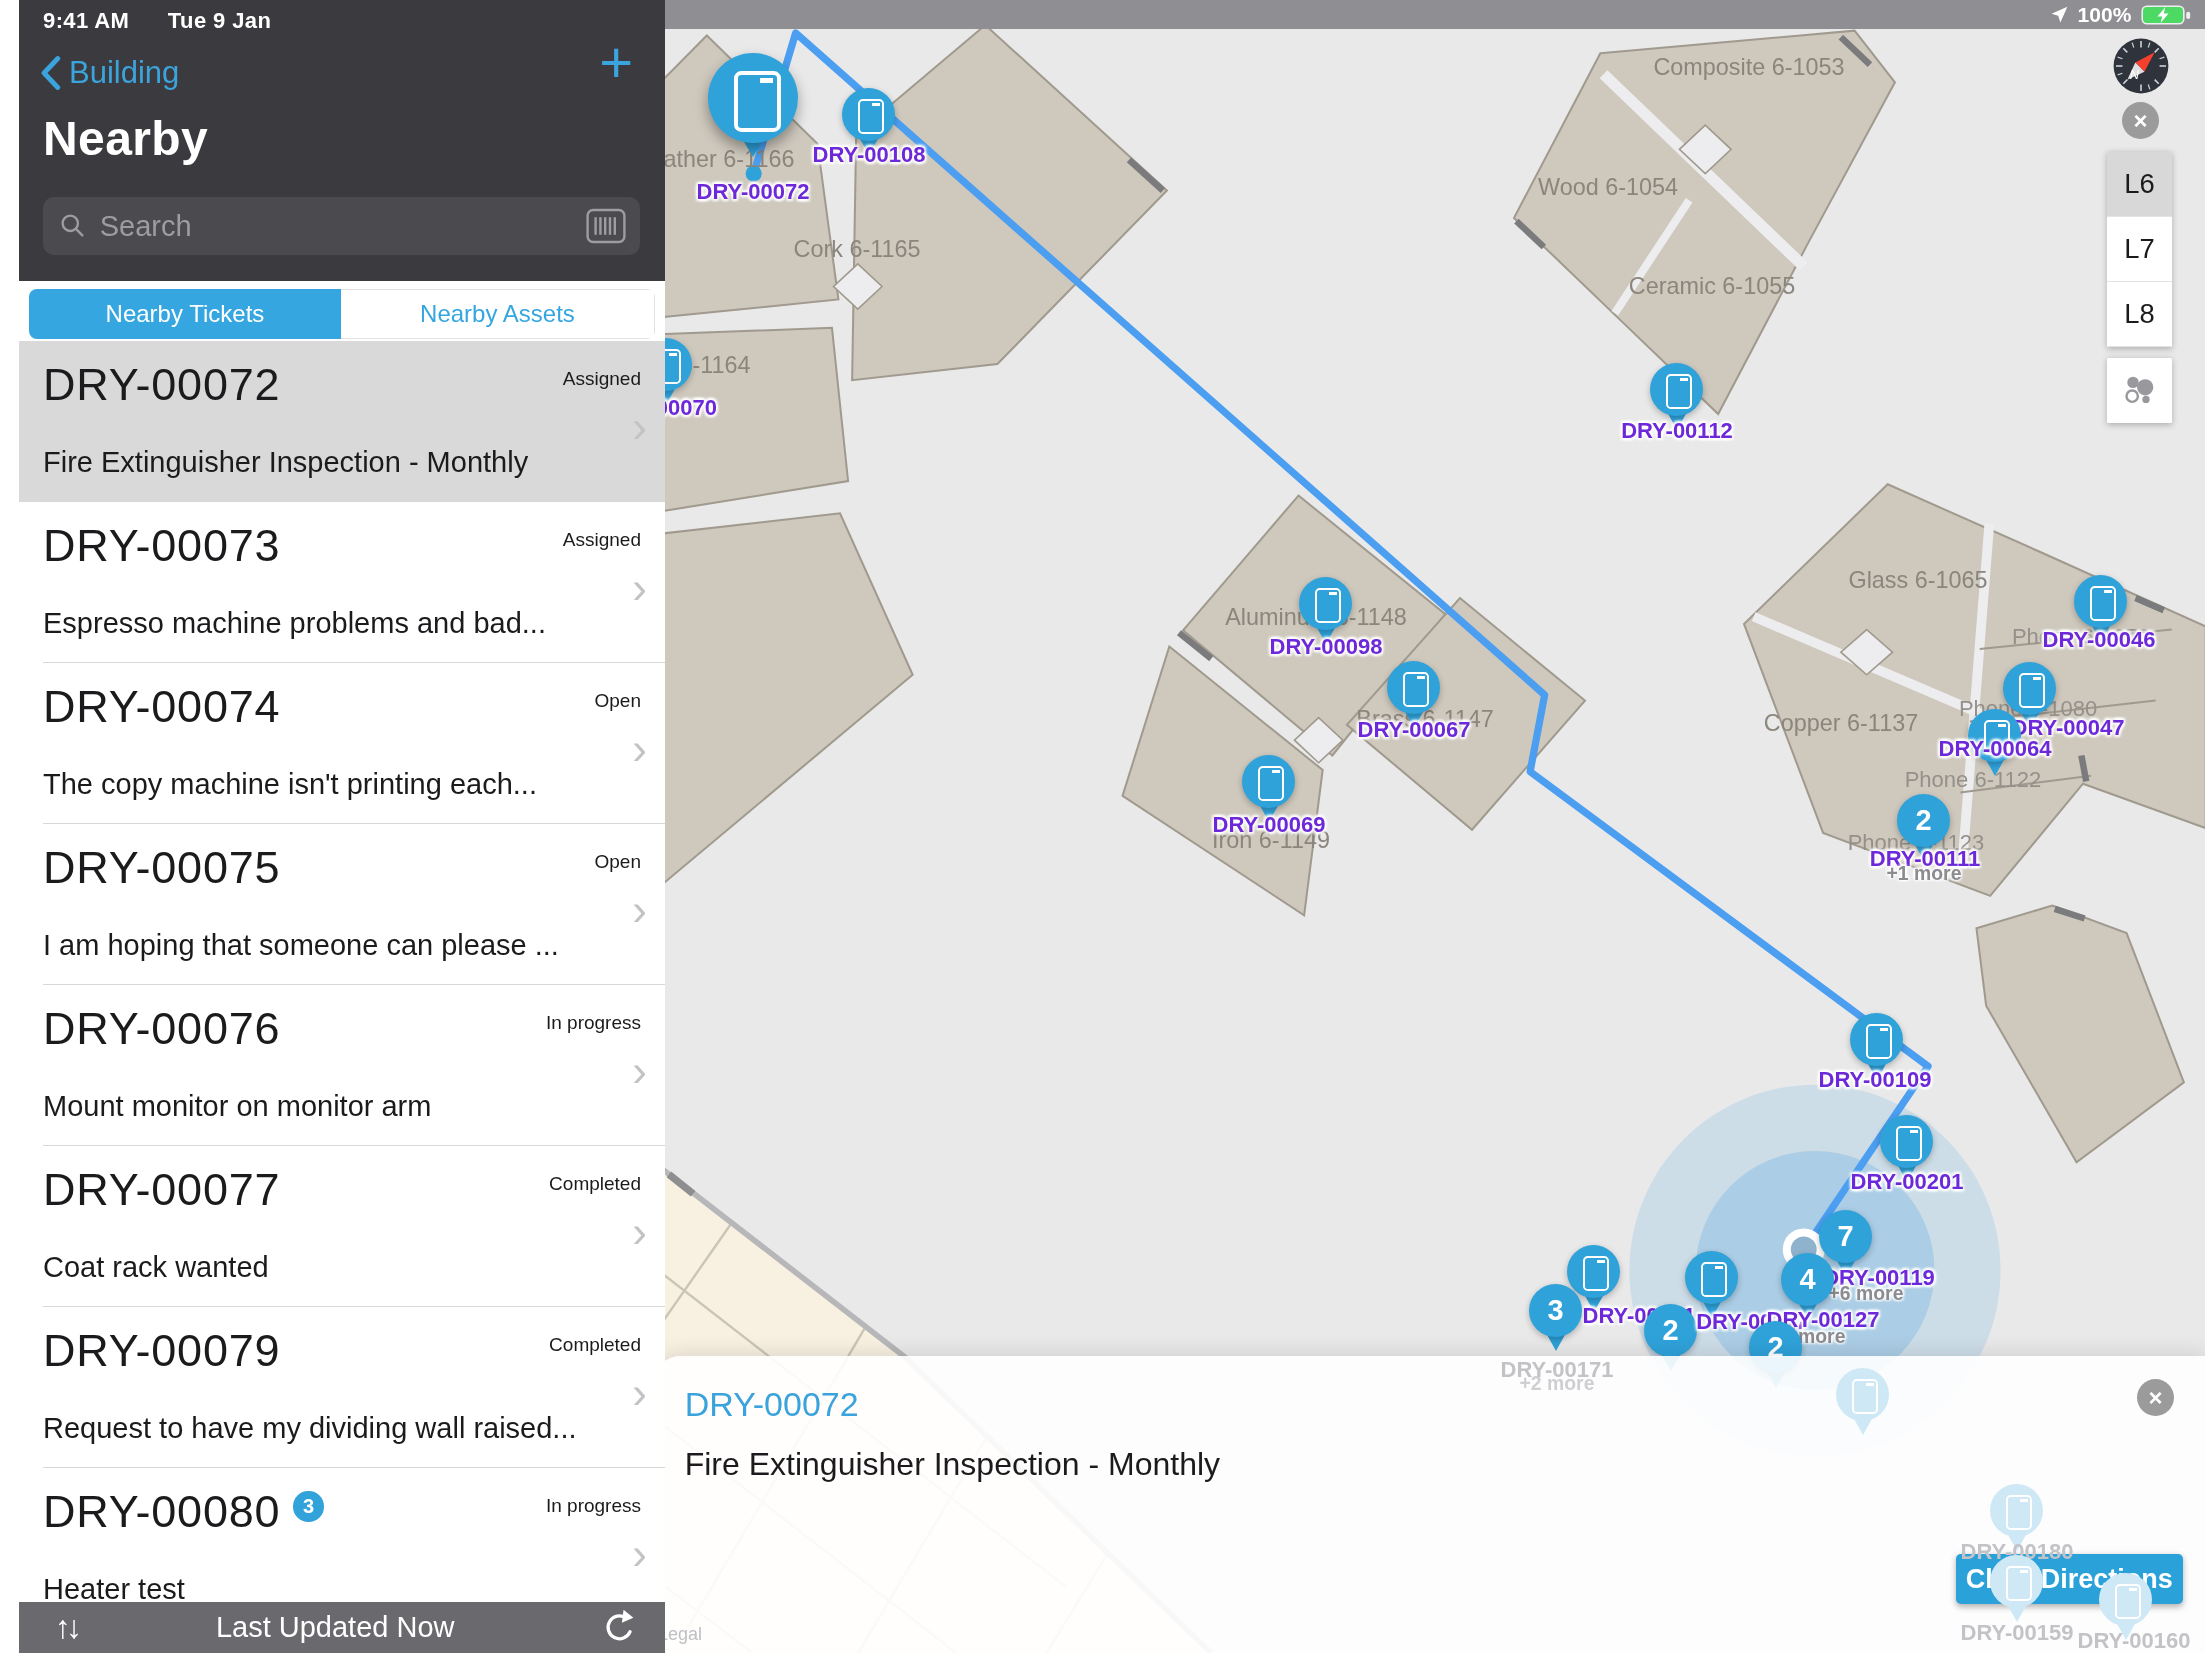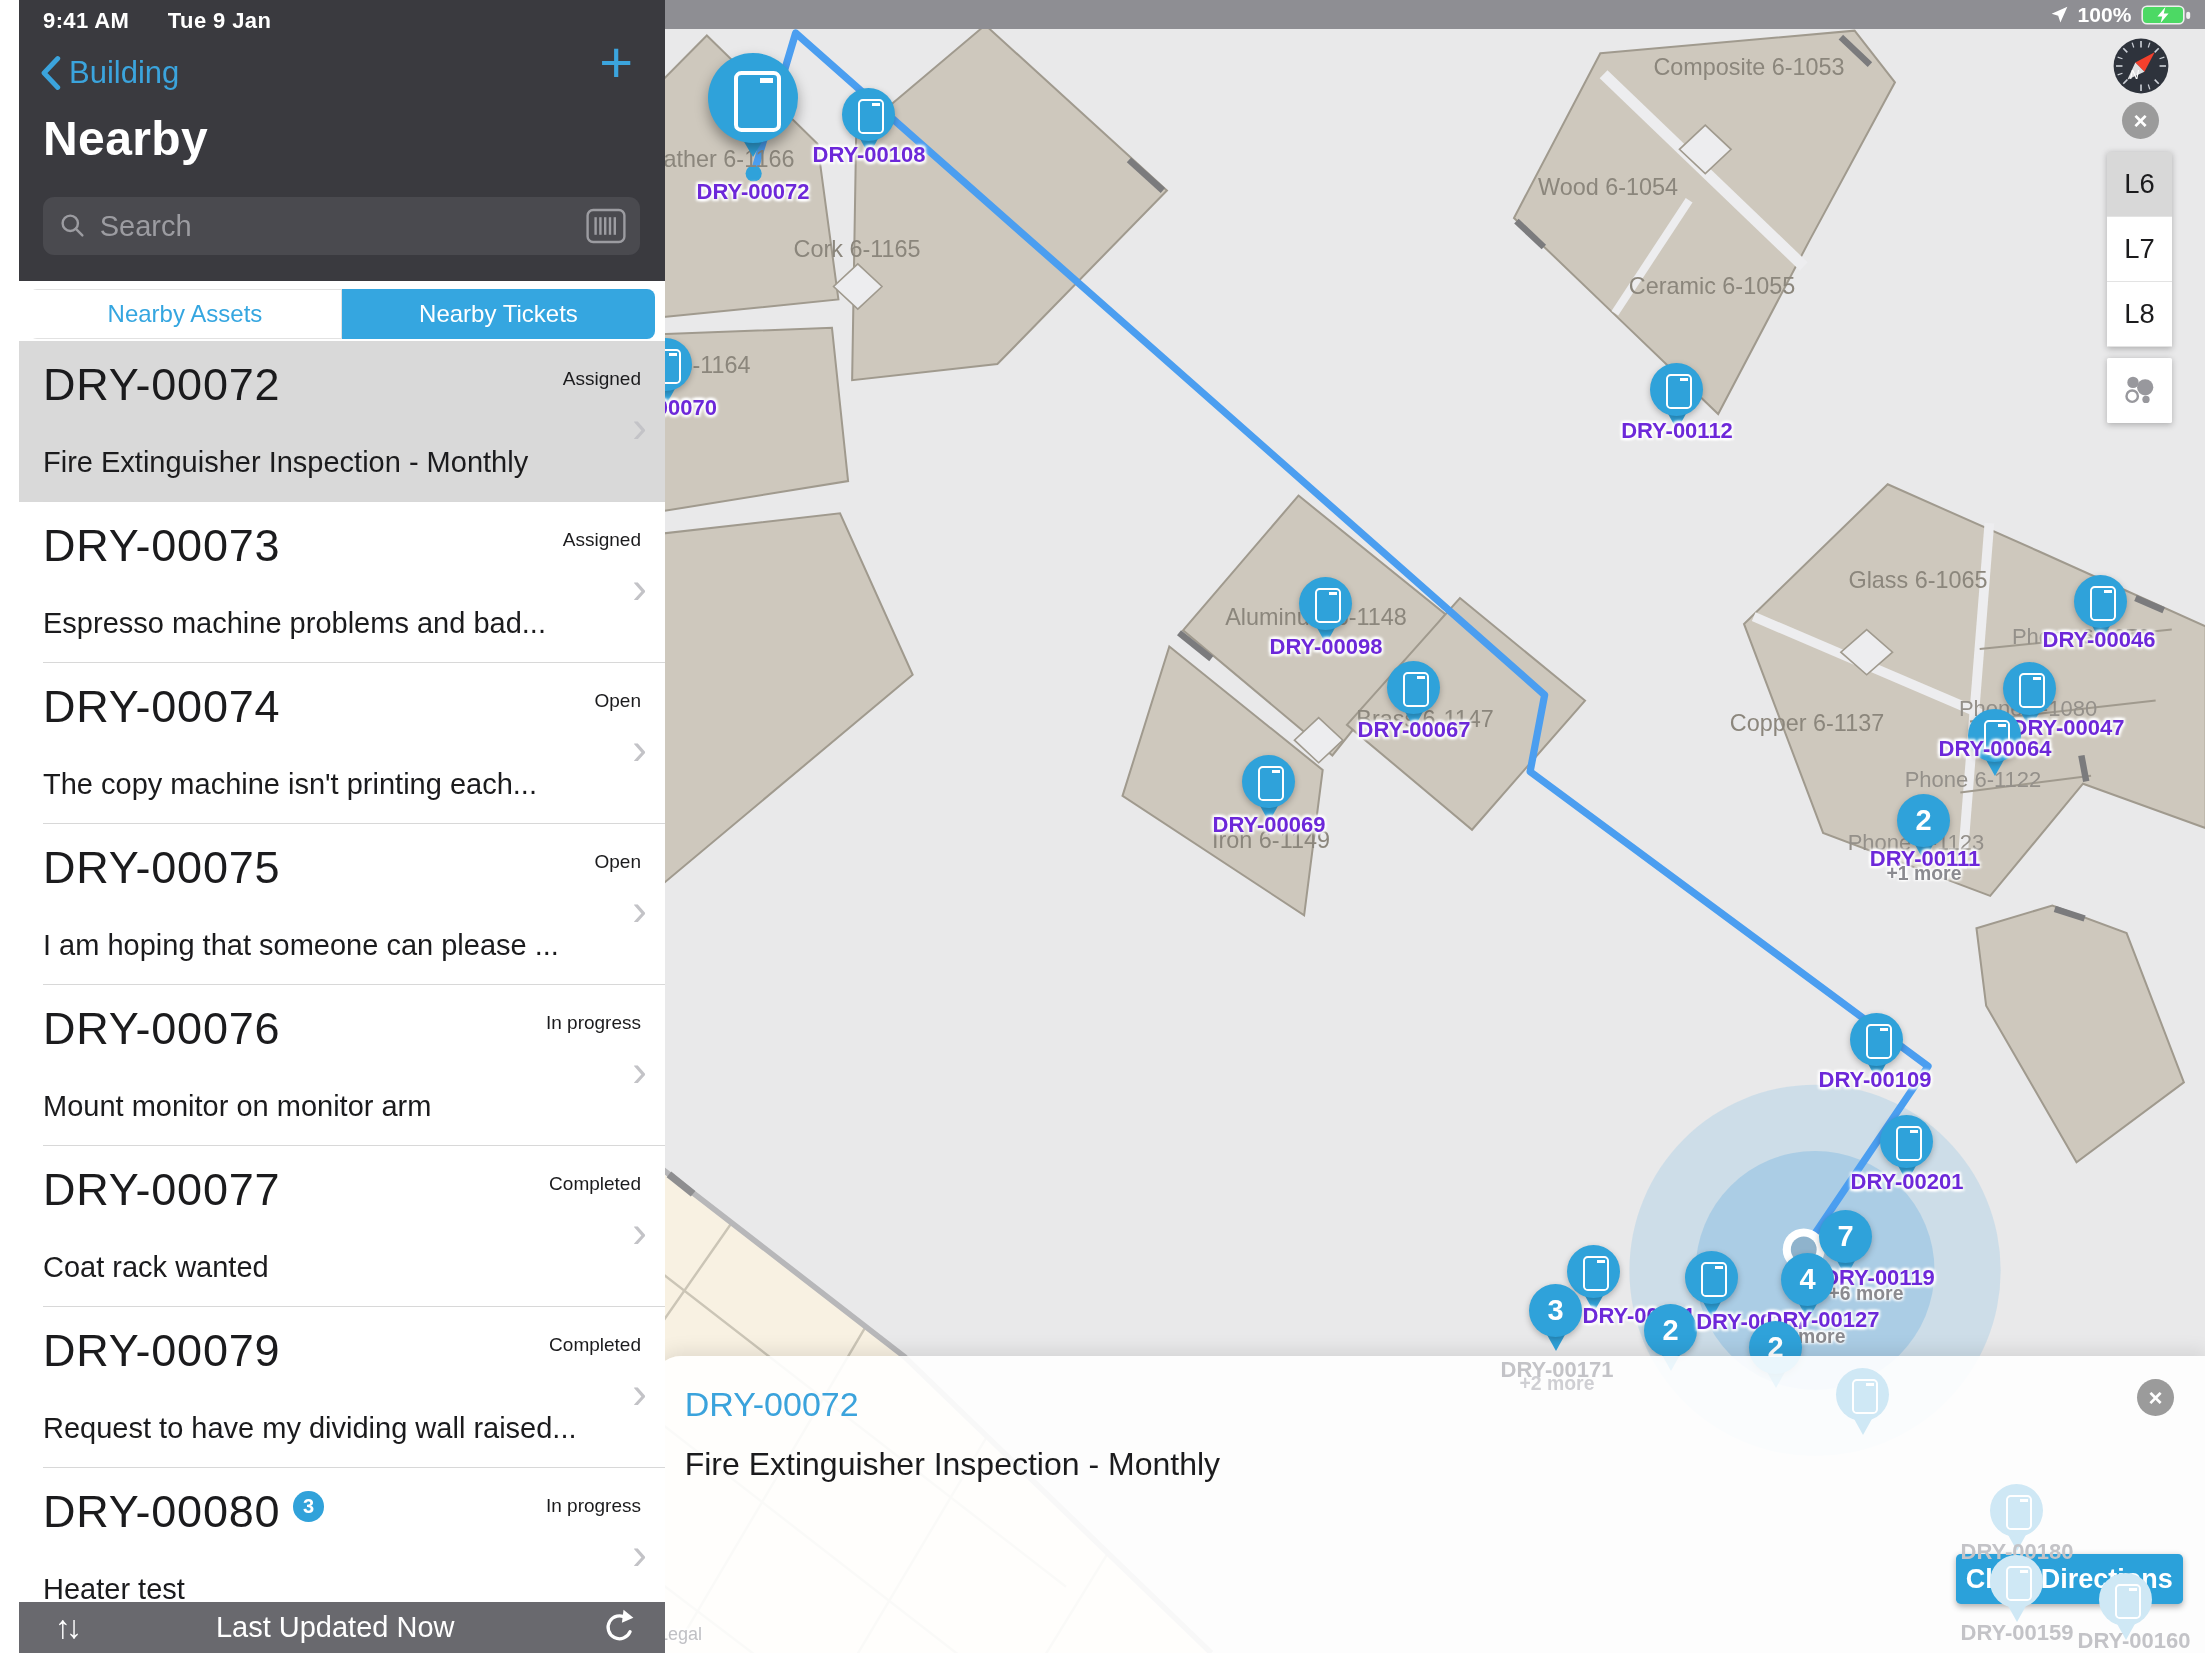--- a/index.html
+++ b/index.html
@@ -165,21 +165,21 @@
     <div id="room-labels" class="layer">
         <span class="room-label" style="left: 70px; top: 130px;">Leather 6-1166</span>
         <span class="room-label" style="left: 211px; top: 220px;">Cork 6-1165</span>
         <span class="room-label" style="left: 69px; top: 336px;">6-1164</span>
         <span class="room-label" style="left: 1103px; top: 38px;">Composite 6-1053</span>
         <span class="room-label" style="left: 962px; top: 158px;">Wood 6-1054</span>
         <span class="room-label" style="left: 1066px; top: 257px;">Ceramic 6-1055</span>
         <span class="room-label" style="left: 670px; top: 588px;">Aluminum 6-1148</span>
         <span class="room-label" style="left: 779px; top: 690px;">Brass 6-1147</span>
         <span class="room-label" style="left: 625px; top: 811px;">Iron 6-1149</span>
-        <span class="room-label" style="left: 1161px; top: 694px;">Copper 6-1137</span>
+        <span class="room-label" style="left: 1195px; top: 694px;">Copper 6-1137</span>
         <span class="room-label" style="left: 1272px; top: 551px;">Glass 6-1065</span>
         <span class="room-label small" style="left: 1435px; top: 608px;">Phone 6-1079</span>
         <span class="room-label small" style="left: 1382px; top: 680px;">Phone 6-1080</span>
         <span class="room-label small" style="left: 1327px; top: 751px;">Phone 6-1122</span>
         <span class="room-label small" style="left: 1270px; top: 814px;">Phone 6-1123</span>
       </div>
     <div id="pins" class="layer">
         <div class="pin-wrap" style="left: 223px; top: 86px;">
           <div class="tail"></div>
           <div class="balloon"></div>
@@ -419,22 +419,22 @@
               <path d="M18,11 L18,33"></path>
               <path d="M24,11 L24,33"></path>
               <path d="M30,11 L30,33"></path>
               <path d="M36,11 L36,33"></path>
           </g>
         </svg>
       </div>
     </div>
 
     <div class="tabs" id="tabs">
+        <button class="tab active">Nearby Tickets</button>
         <button class="tab">Nearby Assets</button>
-        <button class="tab active">Nearby Tickets</button>
       </div>
     <div class="ticket-list" id="ticket-list">
         <div class="ticket-row selected">
           <span class="t-id">DRY-00072</span>
           <span class="t-status">Assigned</span>
           <span class="t-chevron">›</span>
           <div class="t-summary">Fire Extinguisher Inspection - Monthly</div>
         </div>
         <div class="ticket-row">
           <span class="t-id">DRY-00073</span>

